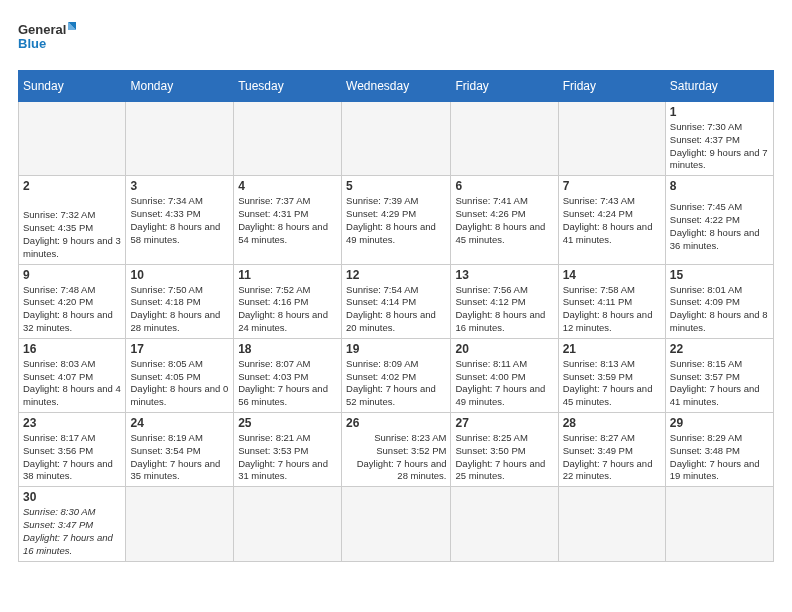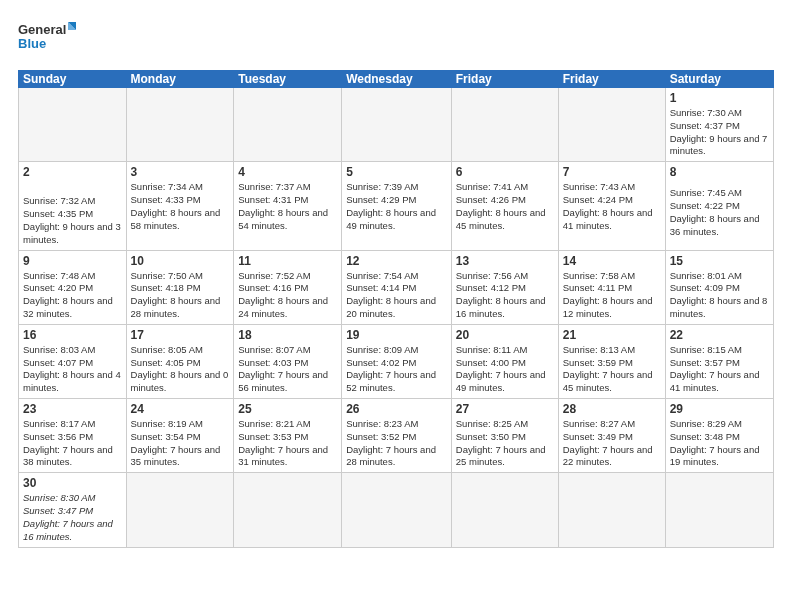--- a/index.html
+++ b/index.html
@@ -41,22 +41,22 @@
     }
     .calendar {
       width: 100%;
       border-collapse: collapse;
       border: 1px solid #bbb;
     }
     .calendar th {
       background: #2a6ebb;
       color: #fff;
       font-size: 12px;
-      font-weight: bold;
-      padding: 1px 4px;
+      font-weight: normal;
+      padding: 8px 4px;
       text-align: left;
       border: 1px solid #2a6ebb;
     }
     .calendar td {
       vertical-align: top;
       border: 1px solid #ccc;
       padding: 3px 4px;
       width: 113px;
       min-height: 70px;
       font-size: 10px;
@@ -274,21 +274,21 @@
 Daylight: 7 hours and 35 minutes.</div>
           </td>
           <td>
             <span class="day-number">25</span>
             <div class="day-info" style="white-space: pre-line;">Sunrise: 8:21 AM
 Sunset: 3:53 PM
 Daylight: 7 hours and 31 minutes.</div>
           </td>
           <td>
             <span class="day-number">26</span>
-            <div class="day-info" style="white-space: pre-line;">Sunrise: 8:23 AM
+            <div class="day-info" style="white-space: pre-line; text-align: right;">Sunrise: 8:23 AM
 Sunset: 3:52 PM
 Daylight: 7 hours and 28 minutes.</div>
           </td>
           <td>
             <span class="day-number">27</span>
             <div class="day-info" style="white-space: pre-line;">Sunrise: 8:25 AM
 Sunset: 3:50 PM
 Daylight: 7 hours and 25 minutes.</div>
           </td>
           <td>

